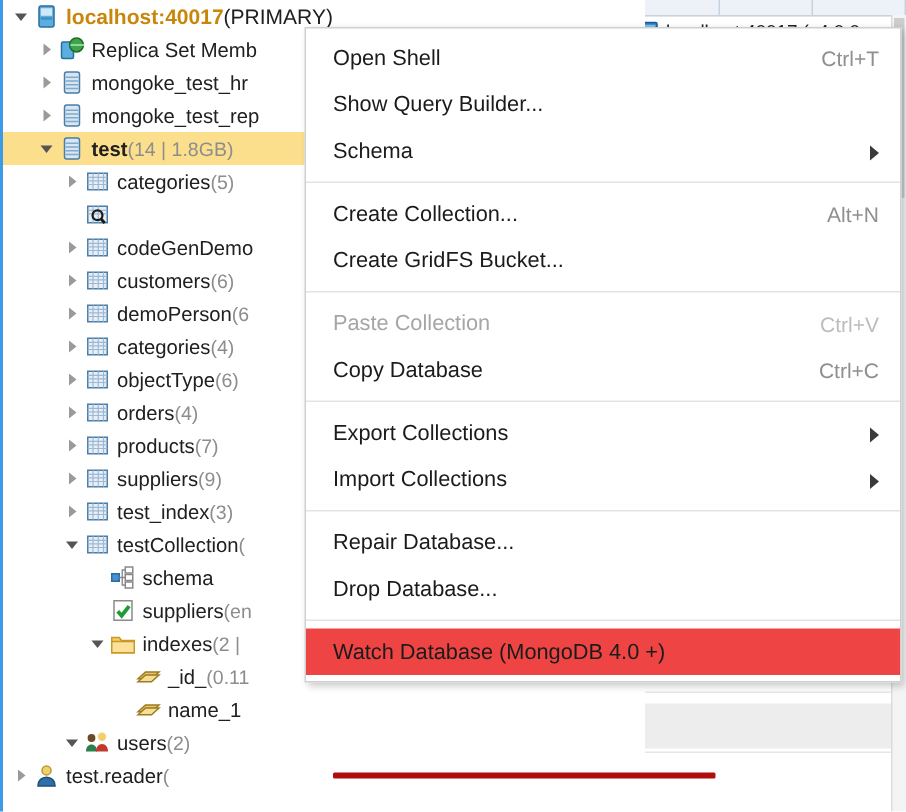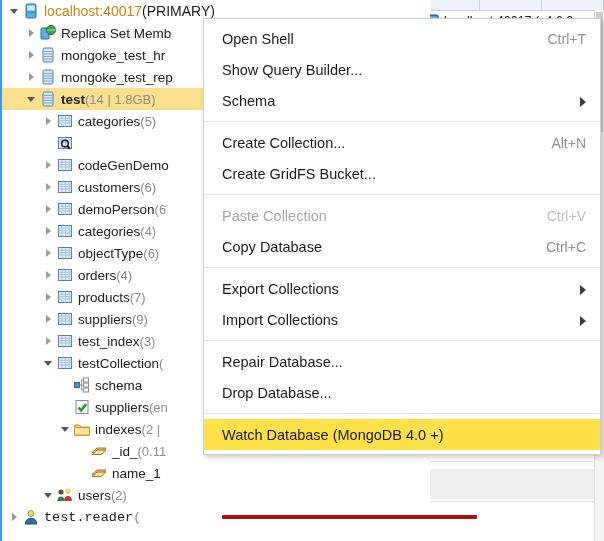--- a/index.html
+++ b/index.html
@@ -80,21 +80,21 @@
 
   .tlabel {
     font-size: 13.5px;
     color: #202020;
   }
   .tcount { color: #8d8d8d; }
   .tree-row.selected .tlabel { color: #202020; font-weight: bold; }
 
   .t-server .tlabel {
     color: #c8860a;
-    font-weight: normal;
+    font-weight: bold;
     font-size: 14px;
   }
   .t-server .tsuffix {
     color: #202020;
     font-weight: normal;
     font-size: 14px;
   }
 
   
   #right-pane {
@@ -192,21 +192,21 @@
   }
   .mi .mlabel { flex: 1; white-space: nowrap; }
   .mi .maccel {
     color: #8f8f8f;
     font-size: 14px;
     margin-left: 18px;
     white-space: nowrap;
   }
   .mi.disabled .mlabel { color: #a6a6a6; }
   .mi.disabled .maccel { color: #bdbdbd; }
-  .mi.highlight { background: #fde047; }
+  .mi.highlight { background: #ef4444; }
   .mi .arrow {
     width: 12px;
     position: relative;
     margin-left: 10px;
   }
   .mi .arrow::before {
     content: "";
     position: absolute;
     right: 0; top: -4px;
     border-left: 6px solid #3a3a3a;
@@ -527,21 +527,21 @@
             <svg width="18" height="18" viewBox="0 0 18 18">
               <circle cx="5" cy="6" r="2.6" fill="#6b4a2a"></circle>
               <path d="M1.3 15c0-3 1.8-4.6 3.7-4.6S8.7 12 8.7 15z" fill="#2e7d4f"></path>
               <circle cx="12" cy="5.2" r="2.8" fill="#f2d06b"></circle>
               <path d="M8 15c0-3.2 1.9-5 4-5s4 1.8 4 5z" fill="#c0392b"></path>
             </svg>
           </span>
           <span class="tlabel">users</span>
           <span class="tcount"> (2)</span>
         </div>
-        <div class="tree-row" style=" font-family: Liberation Mono, monospace;">
+        <div class="tree-row" style="">
           <span class="twisty collapsed"></span>
           <span class="ticon">
             <svg width="18" height="18" viewBox="0 0 18 18">
               <circle cx="9" cy="5.6" r="3" fill="#f2d06b" stroke="#b99a2e"></circle>
               <path d="M3.3 16c0-3.6 2.4-5.8 5.7-5.8S14.7 12.4 14.7 16z" fill="#2f6fa8" stroke="#1f4f78"></path>
             </svg>
           </span>
           <span class="tlabel">test.reader</span>
           <span class="tcount"> (</span>
         </div>

